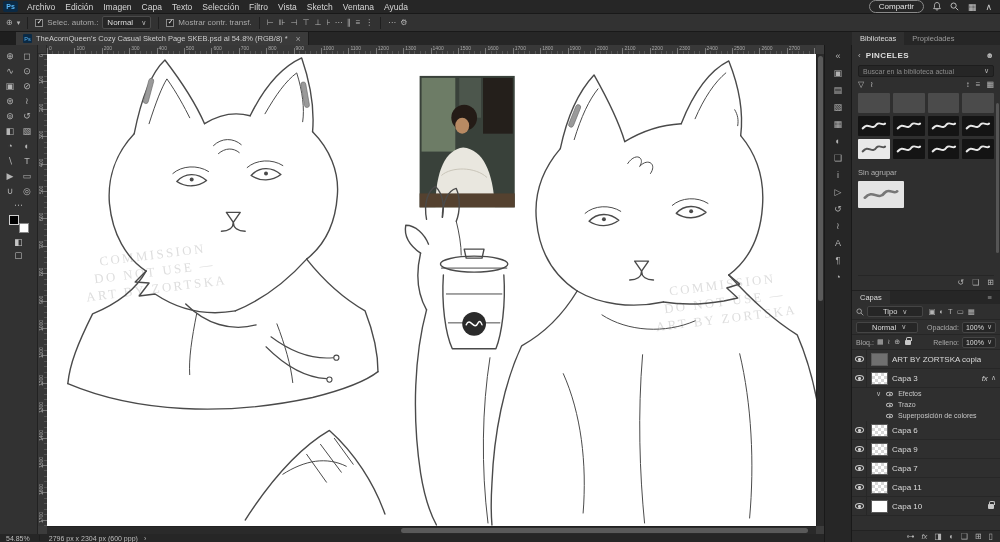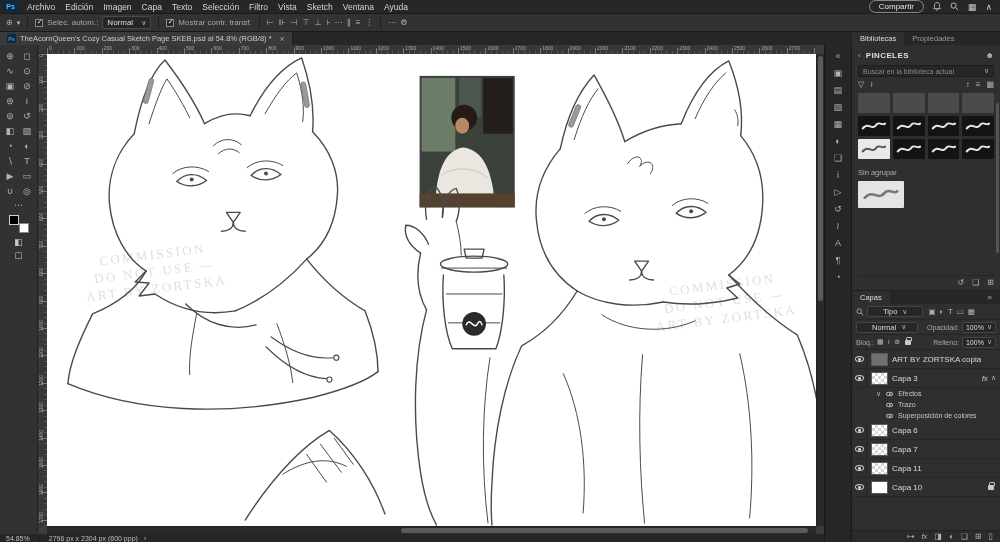--- a/index.html
+++ b/index.html
@@ -21,21 +21,21 @@
   #optionsbar { position:absolute; top:13px; left:0; right:0; height:19px; background:#323232; border-top:1px solid #191919; border-bottom:1px solid #191919; display:flex; align-items:center; gap:4px; padding:0 6px; font-size:8px; }
   .sep { width:1px; height:12px; background:#1f1f1f; margin:0 3px; }
   .checkbox { width:8px; height:8px; border:1px solid #8a8a8a; background:#262626; display:inline-block; position:relative; }
   .checkbox.checked::after { content:"✓"; position:absolute; top:-1.5px; left:0.5px; font-size:7px; color:#e8e8e8; }
   .dropdown { background:#262626; border:1px solid #4a4a4a; border-radius:2px; padding:1px 4px; display:inline-flex; gap:8px; align-items:center; color:#ddd; }
   .gi { color:#b5b5b5; }
   .gi.sm { font-size:7px; }
   #align-icons, #dist-icons { display:flex; gap:5px; font-size:8px; color:#b5b5b5; }
 
   
-  #tabbar { position:absolute; top:32px; left:0; right:0; height:13px; background:#262626; display:flex; align-items:stretch; }
+  #tabbar { position:absolute; top:32px; left:16px; right:0; height:13px; background:#262626; display:flex; align-items:stretch; }
   .doc-tab { background:#3a3a3a; display:flex; align-items:center; gap:4px; padding:0 7px; font-size:7.5px; color:#cccccc; border-right:1px solid #1a1a1a; }
   .tab-ps { width:9px; height:9px; background:#0b2a45; color:#58b6f6; font-size:5.5px; display:flex; align-items:center; justify-content:center; border-radius:1px; }
   .tab-close { color:#9a9a9a; margin-left:4px; font-size:9px; }
 
   
   #toolbar { position:absolute; top:45px; left:0; width:38px; bottom:8px; background:#323232; border-right:1px solid #222; display:flex; flex-direction:column; align-items:center; padding-top:3px; z-index:3; }
   #tools-grid { display:grid; grid-template-columns:17px 17px; }
   .tool { height:15px; display:flex; align-items:center; justify-content:center; font-size:9px; color:#c6c6c6; }
   .tool-extra { height:13px; display:flex; align-items:center; justify-content:center; color:#c6c6c6; font-size:9px; width:100%; }
   #swatches { position:relative; width:20px; height:18px; margin:4px 0 2px; }
@@ -659,20 +659,28 @@
           </span>
     <span class="thumb checker"></span>
     <span class="layer-name">Capa 6</span>
 
   </div>
         <div class="layer-row">
     <span class="eye-cell">
             <span class="eye"></span>
           </span>
     <span class="thumb checker"></span>
+    <span class="layer-name">Capa 9</span>
+
+  </div>
+        <div class="layer-row">
+    <span class="eye-cell">
+            <span class="eye"></span>
+          </span>
+    <span class="thumb checker"></span>
     <span class="layer-name">Capa 7</span>
 
   </div>
         <div class="layer-row">
     <span class="eye-cell">
             <span class="eye"></span>
           </span>
     <span class="thumb checker"></span>
     <span class="layer-name">Capa 11</span>
 

